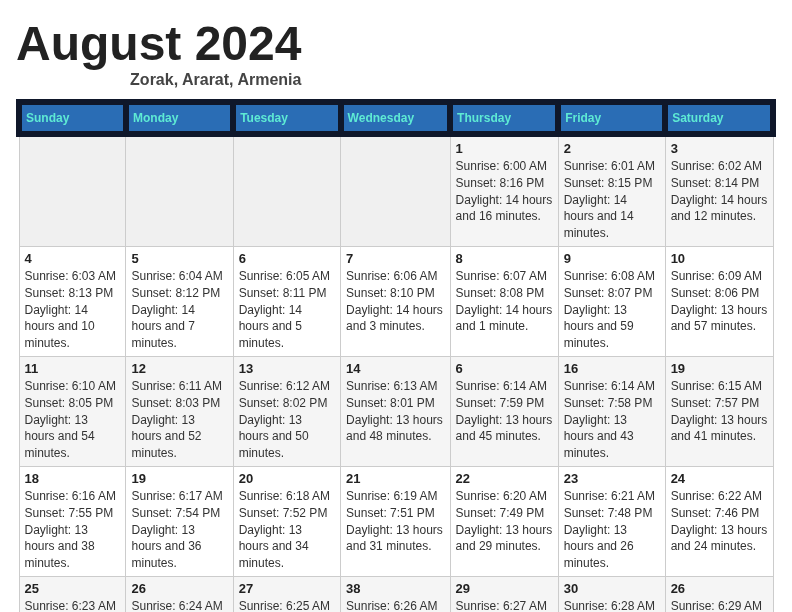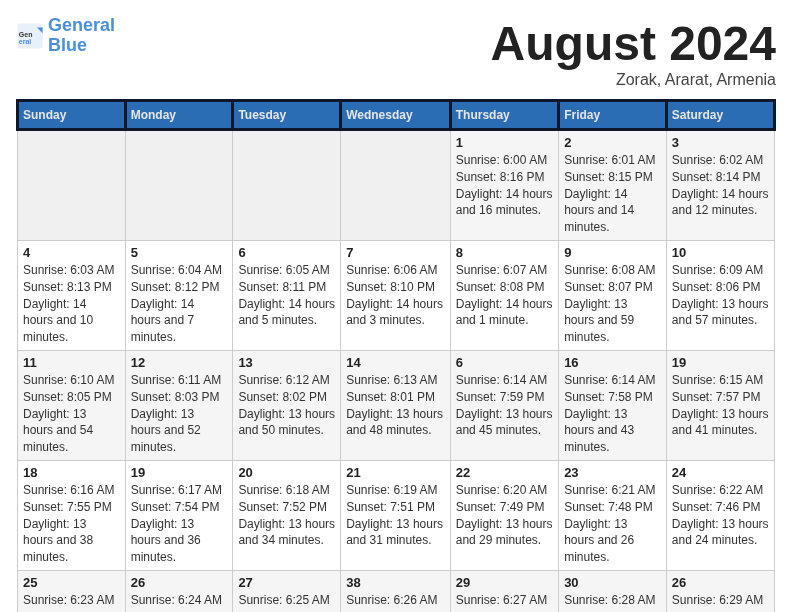--- a/index.html
+++ b/index.html
@@ -37,36 +37,36 @@
     .title-block {
       text-align: right;
     }
     .title-block h1 {
       font-size: 48px;
       font-weight: bold;
       color: #222;
     }
     .title-block h2 {
       font-size: 16px;
-      font-weight: normal;
+      font-weight: bold;
       color: #444;
     }
     table {
       width: 100%;
       border-collapse: collapse;
       font-size: 11px;
     }
     thead th {
       background-color: #2a6db5;
-      color: #e5e5e5;
+      color: #5eead4;
       padding: 6px 4px;
       text-align: left;
       font-size: 12px;
       font-weight: bold;
-      border: 3px solid #0f172a;
+      border: 6px solid #0f172a;
     }
     tbody td {
       border: 1px solid #ccc;
       vertical-align: top;
       padding: 4px 5px;
       width: 113px;
       min-height: 80px;
       height: 90px;
     }
     tbody tr:nth-child(odd) {
@@ -93,34 +93,20 @@
     .footer-note {
       margin-top: 8px;
       font-size: 11px;
       color: #555;
     }
   </style>
 </head>
 <body>
 
 <div class="header">
-  <div class="logo">
-    <svg class="logo-icon" viewBox="0 0 40 40" xmlns="http://www.w3.org/2000/svg">
-      <rect x="2" y="2" width="36" height="36" rx="4" fill="#e8f0fa"></rect>
-      <text x="4" y="22" font-size="10" font-weight="bold" fill="#333" font-family="Arial">Gen</text>
-      <text x="4" y="32" font-size="10" font-weight="bold" fill="#4a90d9" font-family="Arial">eral</text>
-      <polygon points="30,8 38,16 38,8" fill="#4a90d9"></polygon>
-    </svg>
-    <div>
-      <div class="logo-text">
-        <span>General</span><br>
-        <span style="color:#4a90d9">Blue</span>
-      </div>
-    </div>
-  </div>
   <div class="title-block">
     <h1>August 2024</h1>
     <h2>Zorak, Ararat, Armenia</h2>
   </div>
 </div>
 
 <table>
   <thead>
     <tr>
       <th>Sunday</th>

